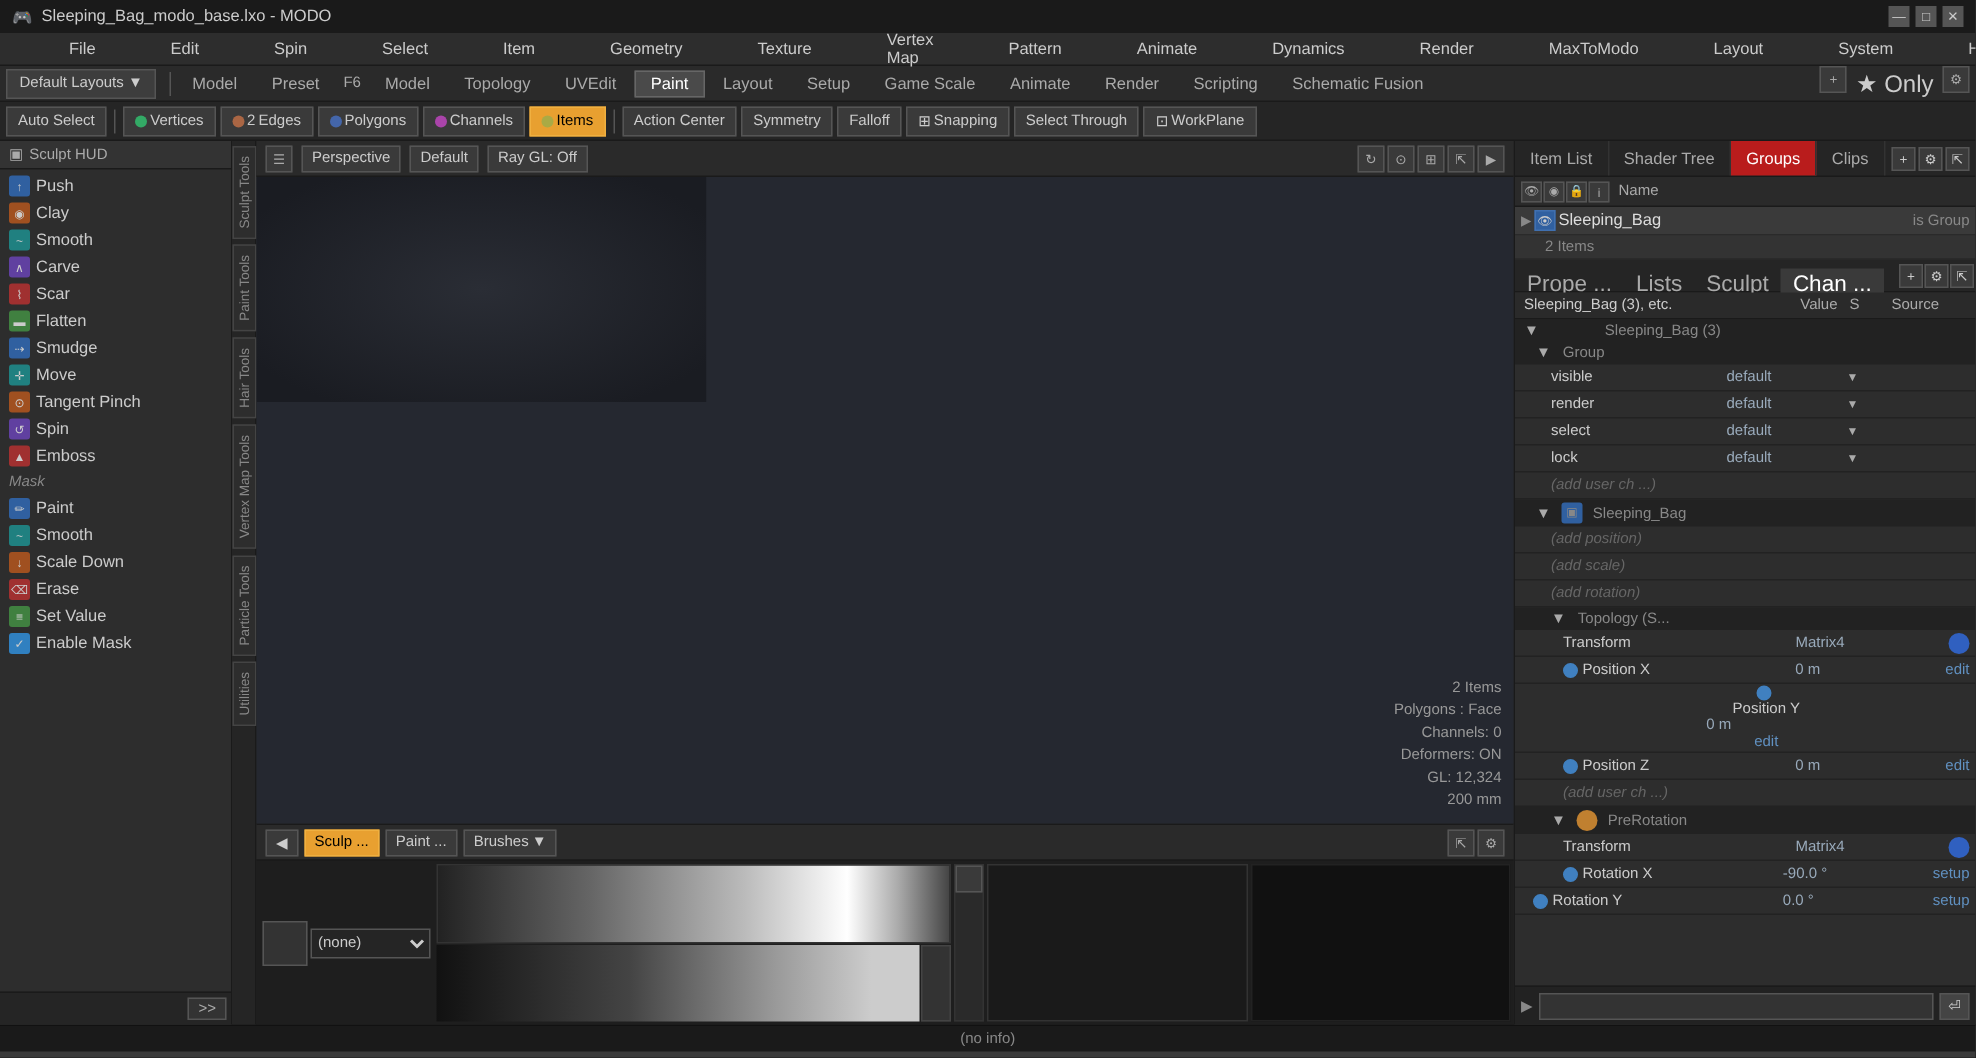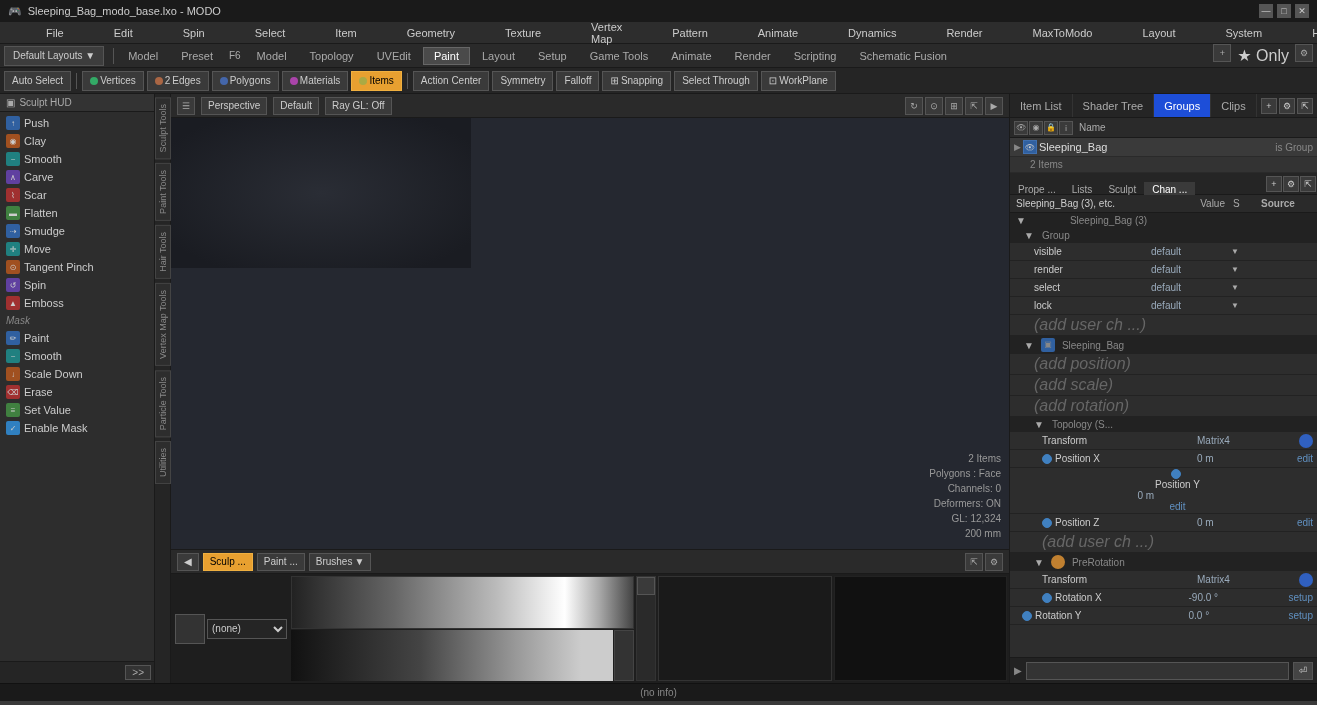--- a/index.html
+++ b/index.html
@@ -64,45 +64,45 @@
     .vp-bottom-btn { padding: 1px 6px; background: #3a3a3a; border: 1px solid #555; color: #ccc; font-size: 10px; cursor: pointer; height: 18px; display: flex; align-items: center; gap: 2px; }
     .vp-bottom-btn.active { background: #e8a030; color: #000; border-color: #f0b040; }
     
     
     .bottom-area { background: #1e1e1e; height: 110px; display: flex; gap: 2px; padding: 2px; border-top: 1px solid #1a1a1a; }
     
     
     .right-panel { width: 308px; background: #2d2d2d; border-left: 1px solid #1a1a1a; display: flex; flex-direction: column; }
     .panel-tabs { background: #252525; display: flex; align-items: center; height: 24px; border-bottom: 1px solid #1a1a1a; }
     .panel-tab { padding: 2px 10px; font-size: 11px; color: #aaa; cursor: pointer; border-right: 1px solid #333; height: 100%; display: flex; align-items: center; }
-    .panel-tab.active { background: #1d4ed8; color: #fff; }
+    .panel-tab.active { background: #b91c1c; color: #fff; }
     .panel-tab-controls { margin-left: auto; display: flex; gap: 2px; padding: 0 4px; }
     .panel-tab-btn { width: 16px; height: 16px; background: #3a3a3a; border: 1px solid #555; color: #ccc; font-size: 9px; cursor: pointer; display: flex; align-items: center; justify-content: center; }
     
     
     .new-group-btn { background: #3a3a3a; border: 1px solid #555; color: #ccc; padding: 2px 8px; font-size: 11px; cursor: pointer; margin: 4px; height: 20px; }
     
     
     .props-tabs { background: #252525; display: flex; align-items: center; height: 22px; border-bottom: 1px solid #1a1a1a; }
-    .props-tab { padding: 2px 8px; font-size: 10px; color: #aaa; cursor: pointer; margin-top: 12px; }
+    .props-tab { padding: 2px 8px; font-size: 15px; color: #aaa; cursor: pointer; margin-top: 12px; }
     .props-tab.active { background: #3a3a3a; color: #fff; }
     
     .chan-header { background: #2a2a2a; padding: 3px 6px; font-size: 10px; color: #ccc; border-bottom: 1px solid #1a1a1a; display: flex; gap: 8px; }
     .chan-col { color: #aaa; }
     
     .chan-row { display: flex; align-items: center; padding: 1px 4px; border-bottom: 1px solid #222; min-height: 18px; }
     .chan-indent3 { padding-left: 24px; }
     .chan-label { flex: 1; color: #ccc; font-size: 10px; }
     .chan-value { width: 80px; color: #9ab; font-size: 10px; }
     .chan-dropdown { width: 12px; color: #aaa; font-size: 8px; }
     .chan-s { width: 20px; color: #aaa; font-size: 10px; }
     .chan-source { width: 50px; color: #aaa; font-size: 10px; }
     .chan-section { background: #222; padding: 2px 6px; color: #888; font-size: 10px; display: flex; align-items: center; gap: 4px; }
     .chan-section .arrow { color: #aaa; }
-    .chan-add { color: #666; font-style: italic; font-size: 16px; }
+    .chan-add { color: #666; font-style: italic; font-size: 10px; }
     .chan-radio { width: 10px; height: 10px; border-radius: 50%; border: 1px solid #4080c0; display: inline-block; background: transparent; margin-right: 3px; }
     .chan-radio.filled { background: #4080c0; }
     .edit-link { color: #6090c0; font-size: 10px; cursor: pointer; }
     
     
     .command-bar { background: #222; height: 26px; display: flex; align-items: center; padding: 0 4px; gap: 4px; border-top: 1px solid #1a1a1a; }
     .cmd-label { color: #888; font-size: 10px; }
     .cmd-input { flex: 1; background: #333; border: 1px solid #555; color: #ccc; padding: 2px 4px; font-size: 10px; height: 18px; }
     .cmd-btn { width: 20px; height: 18px; background: #444; border: 1px solid #555; color: #ccc; cursor: pointer; display: flex; align-items: center; justify-content: center; font-size: 10px; }
     
@@ -155,21 +155,21 @@
   <div class="separator"></div>
   <span class="mode-tab">Model</span>
   <span class="mode-tab">Preset</span>
   <span style="padding:2px 4px;color:#aaa;font-size:10px;">F6</span>
   <span class="mode-tab">Model</span>
   <span class="mode-tab">Topology</span>
   <span class="mode-tab">UVEdit</span>
   <span class="mode-tab active">Paint</span>
   <span class="mode-tab">Layout</span>
   <span class="mode-tab">Setup</span>
-  <span class="mode-tab">Game Tools</span>
+  <span class="mode-tab">Game Scale</span>
   <span class="mode-tab">Animate</span>
   <span class="mode-tab">Render</span>
   <span class="mode-tab">Scripting</span>
   <span class="mode-tab">Schematic Fusion</span>
   <div style="margin-left:auto;display:flex;gap:2px;">
     <button class="vp-icon-btn">+</button>
     <span style="color:#ccc;padding:2px 4px;font-size:16px;">★ Only</span>
     <button class="vp-icon-btn">⚙</button>
   </div>
 </div>
@@ -187,21 +187,21 @@
     <span class="dot" style="background:#a64;"></span>
     <span>2</span>
     <span>Edges</span>
   </button>
   <button class="tool-btn">
     <span class="dot" style="background:#46a;"></span>
     <span>Polygons</span>
   </button>
   <button class="tool-btn">
     <span class="dot" style="background:#a4a;"></span>
-    <span>Materials</span>
+    <span>Channels</span>
   </button>
   <button class="tool-btn active">
     <span class="dot" style="background:#aa4;"></span>
     <span>Items</span>
   </button>
   <div class="separator"></div>
   <button class="tool-btn">
     <span>Action Center</span>
   </button>
   <button class="tool-btn">
@@ -512,21 +512,21 @@
         <button class="panel-tab-btn">+</button>
         <button class="panel-tab-btn">⚙</button>
         <button class="panel-tab-btn">⇱</button>
       </div>
     </div>
 
     <div class="chan-header">
       <span style="flex:1;">Sleeping_Bag (3), etc.</span>
       <span class="chan-col">Value</span>
       <span class="chan-col" style="width:20px;">S</span>
-      <span class="chan-col" style="width:50px;font-weight:bold;">Source</span>
+      <span class="chan-col" style="width:50px;">Source</span>
     </div>
 
     <div style="overflow-y:auto;flex:1;">
 
       <div class="chan-section">
         <span class="arrow">▼</span>
         <span style="padding-left:4px;margin-left:36px;">Sleeping_Bag (3)</span>
       </div>
 
       <div class="chan-section" style="padding-left:14px;">

